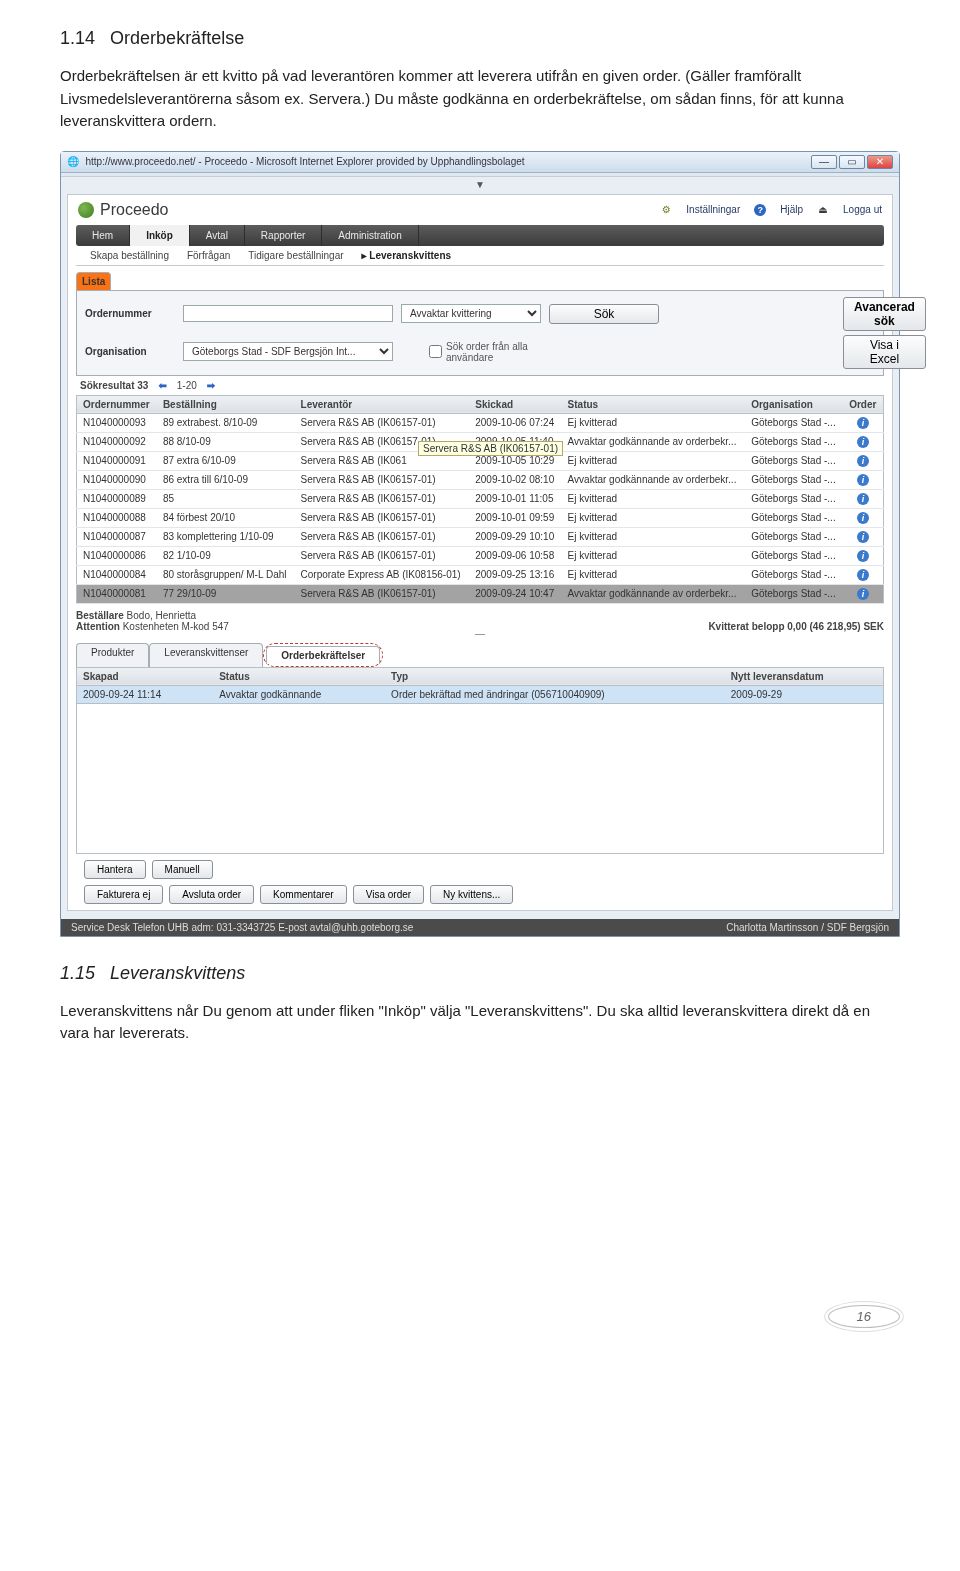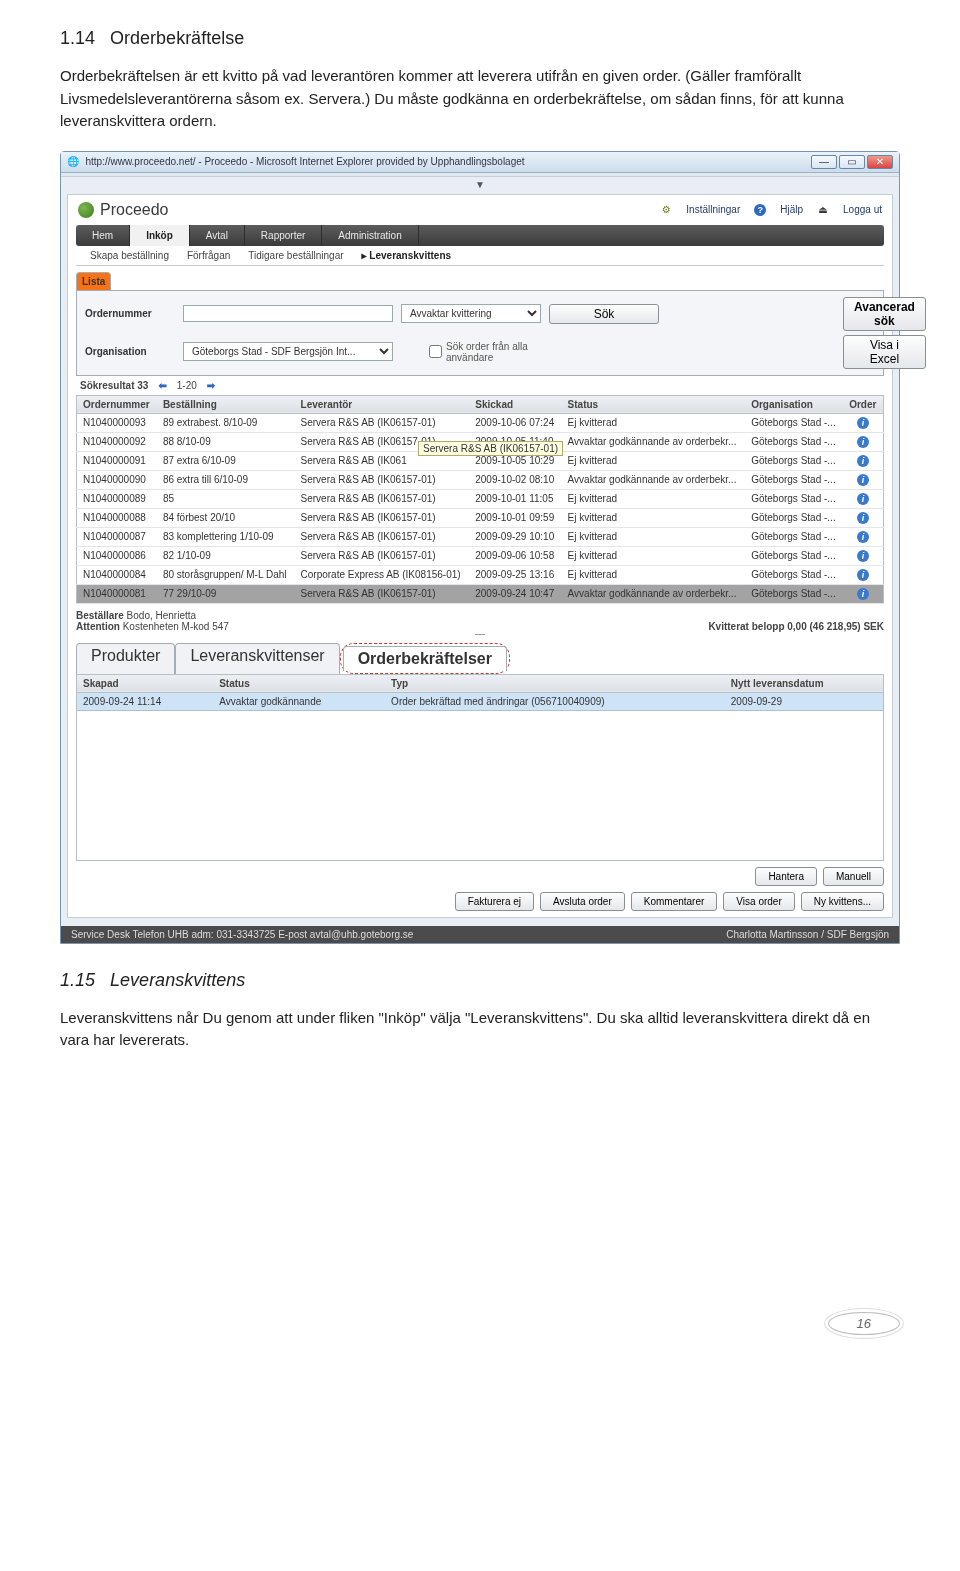--- a/index.html
+++ b/index.html
@@ -82,32 +82,32 @@
   table.grid tr.selected td { background:#a3a3a3; }
   table.grid td.info { text-align:center; color:#2a66c2; }
   .info-badge { display:inline-flex; width:12px;height:12px;border-radius:50%;background:#3b7acb;color:#fff;align-items:center;justify-content:center;font-size:9px;font-style:italic;font-weight:bold; }
   .scroll-gutter { position:relative; }
   .tooltip {
     position:absolute; top:46px; left:350px; background:#ffffe1; border:1px solid #b0a96a;
     padding:1px 4px; font-size:10px; white-space:nowrap;
   }
   .detail-head { margin:6px 8px 0 8px; font-size:10px; color:#444; display:flex; justify-content:space-between; }
   .detail-head .left b { font-weight:bold; }
-  .detail-tabs { margin:4px 8px 0 8px; display:flex; gap:0; font-size:16px; }
+  .detail-tabs { margin:4px 8px 0 8px; display:flex; gap:0; font-size:10px; }
   .detail-tabs .tab { border:1px solid #a5adb6; border-bottom:none; border-radius:4px 4px 0 0; padding:3px 14px; background:#f0f2f5; }
   .detail-tabs .tab.active { background:#fff; font-weight:bold; }
   .dashed-ring {
     display:inline-block; border:1.5px dashed #c0392b; border-radius:14px; padding:2px 2px;
   }
   table.grid2 { width: calc(100% - 16px); margin:0 8px; border:1px solid #b7bec6; font-size:10px; border-collapse:collapse; }
   table.grid2 th { background:linear-gradient(#eef1f4,#dcdfe4); text-align:left; padding:3px 6px; border-bottom:1px solid #b7bec6; font-weight:bold; color:#444; }
   table.grid2 td { padding:3px 6px; color:#333; background:#cfe3f7; }
   .grid2-fill { height:150px; border:1px solid #b7bec6; border-top:none; margin:0 8px; background:#fff; }
   .collapse-handle { text-align:center; font-size:10px; color:#777; margin-top:-4px; }
-  .btnrow { display:flex; justify-content:flex-end; gap:6px; margin:6px 8px; }
+  .btnrow { display:flex; gap:6px; margin:6px 16px; }
   .btnrow .btn {
     font-size:10px; padding:3px 12px; border:1px solid #8a8f96; border-radius:3px;
     background:linear-gradient(#fdfdfd,#e4e7eb);
   }
   .statusbar {
     display:flex; justify-content:space-between; background:#4b4b4b; color:#ddd;
     font-size:10px; padding:3px 10px; margin-top:4px;
   }
   .page-footer { text-align:right; margin-top:260px;font-style:italic; }
   .page-footer .oval {

